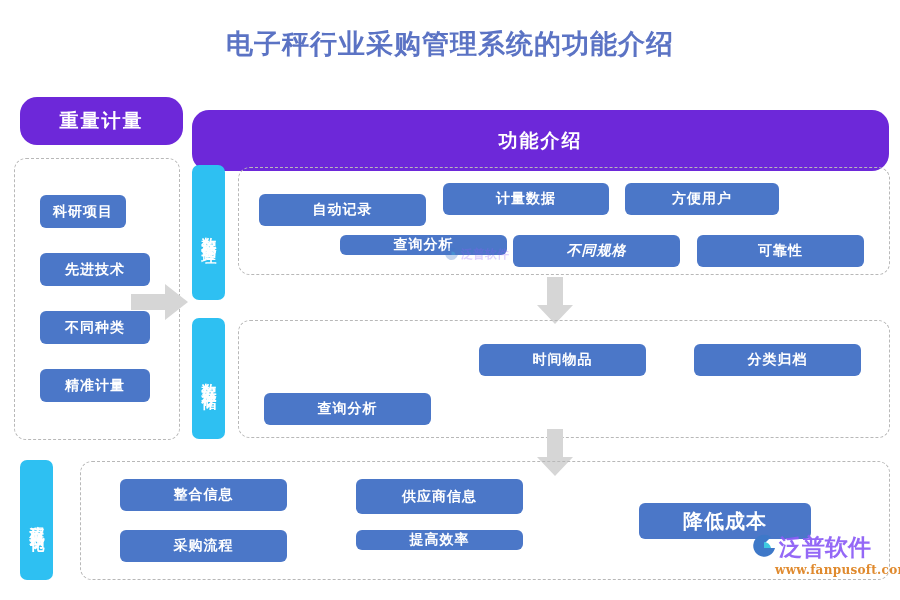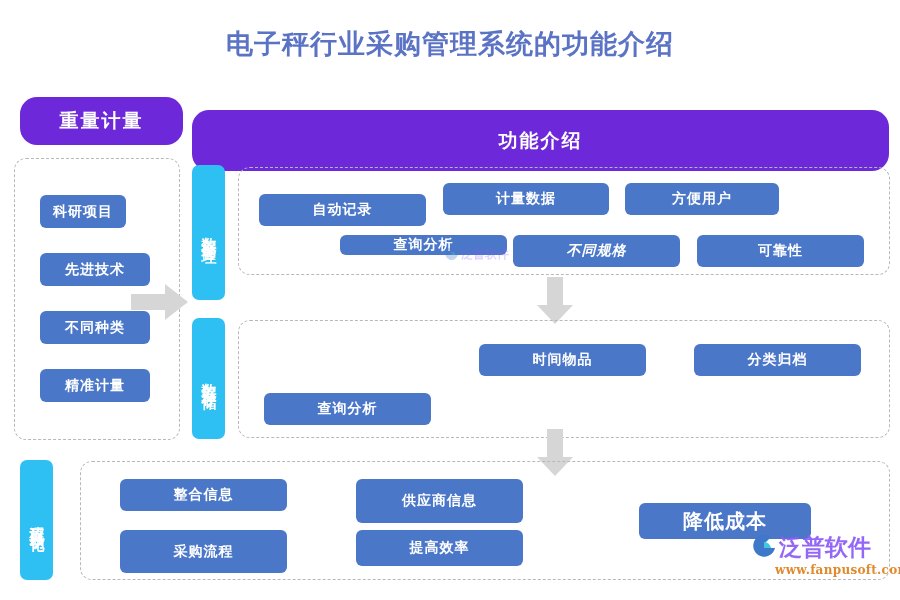--- a/index.html
+++ b/index.html
@@ -94,24 +94,24 @@
   #p-t5{left:697px;top:235px;width:167px;height:32px;}
 
   
   #p-m0{left:264px;top:344px;width:167px;height:32px;}
   #p-m1{left:479px;top:344px;width:167px;height:32px;}
   #p-m2{left:694px;top:344px;width:167px;height:32px;}
   #p-m3{left:264px;top:393px;width:167px;height:32px;}
 
   
   #p-b0{left:120px;top:479px;width:167px;height:32px;border-radius:6px;}
-  #p-b1{left:356px;top:479px;width:167px;height:44px;}
+  #p-b1{left:356px;top:479px;width:167px;height:35px;}
   #p-b2{left:639px;top:503px;width:172px;height:36px;}
-  #p-b3{left:120px;top:530px;width:167px;height:43px;}
-  #p-b4{left:356px;top:530px;width:167px;height:36px;}
+  #p-b3{left:120px;top:530px;width:167px;height:32px;}
+  #p-b4{left:356px;top:530px;width:167px;height:20px;}
 
   
   .arrow-right{
     position:absolute;left:131px;top:283px;width:58px;height:38px;
   }
   .arrow-down{position:absolute;width:38px;height:48px;}
   #arr-d1{left:536px;top:277px;}
   #arr-d2{left:536px;top:429px;}
   .arrow-svg{display:block;width:100%;height:100%;}
 

